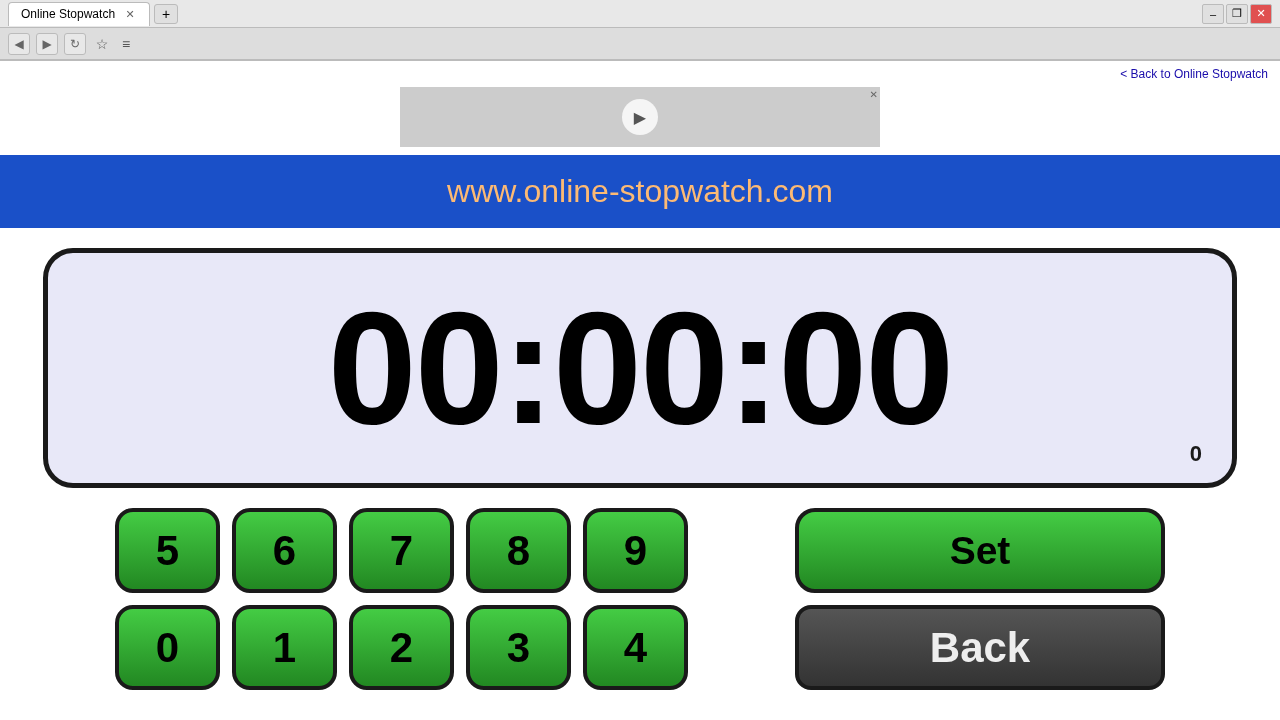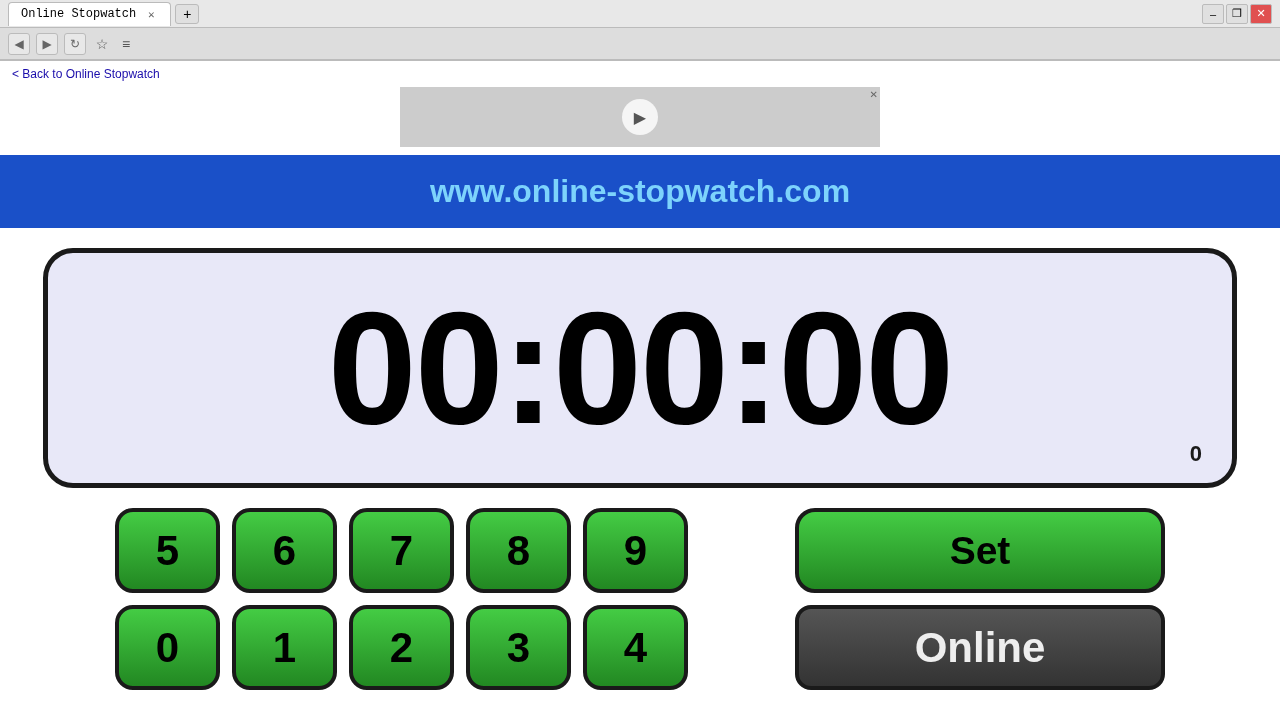--- a/index.html
+++ b/index.html
@@ -31,21 +31,20 @@
       display: flex;
       align-items: center;
       background: #fff;
       border: 1px solid #bbb;
       border-bottom: none;
       border-radius: 4px 4px 0 0;
       padding: 0 12px;
       font-size: 12px;
       gap: 8px;
       height: 24px;
-      font-family: Liberation Mono, monospace;
     }
 
     .tab-close {
       font-size: 11px;
       color: #666;
       cursor: pointer;
       width: 14px;
       height: 14px;
       display: flex;
       align-items: center;
@@ -144,20 +143,21 @@
       height: 660px;
       overflow: hidden;
     }
 
     .back-link {
       font-size: 12px;
       color: #1a0dab;
       text-decoration: none;
       display: block;
       padding: 6px 12px;
+      text-align: right;
     }
 
     
     .ad-banner {
       width: 480px;
       height: 60px;
       margin: 0 auto 8px auto;
       background: #ccc;
       display: flex;
       align-items: center;
@@ -183,25 +183,25 @@
       align-items: center;
       justify-content: center;
       font-size: 16px;
       color: #555;
       cursor: pointer;
     }
 
     
     .site-banner {
       background: #1a50c8;
-      color: #7dd3fc;
+      color: #fdba74;
       text-align: center;
       padding: 18px;
       font-size: 32px;
-      font-weight: bold;
+      font-weight: normal;
       font-family: Arial, sans-serif;
       margin-bottom: 10px;
     }
 
     
     .main-area {
       display: flex;
       flex-direction: column;
       align-items: center;
       padding: 10px 80px;
@@ -377,18 +377,18 @@
           <button class="num-btn">0</button>
           <button class="num-btn">1</button>
           <button class="num-btn">2</button>
           <button class="num-btn">3</button>
           <button class="num-btn">4</button>
         </div>
       </div>
 
       <div class="right-buttons">
         <button class="set-btn">Set</button>
-        <button class="clear-btn">Online</button>
+        <button class="clear-btn">Back</button>
       </div>
 
     </div>
   </div>
 </div>
 
 </body></html>

